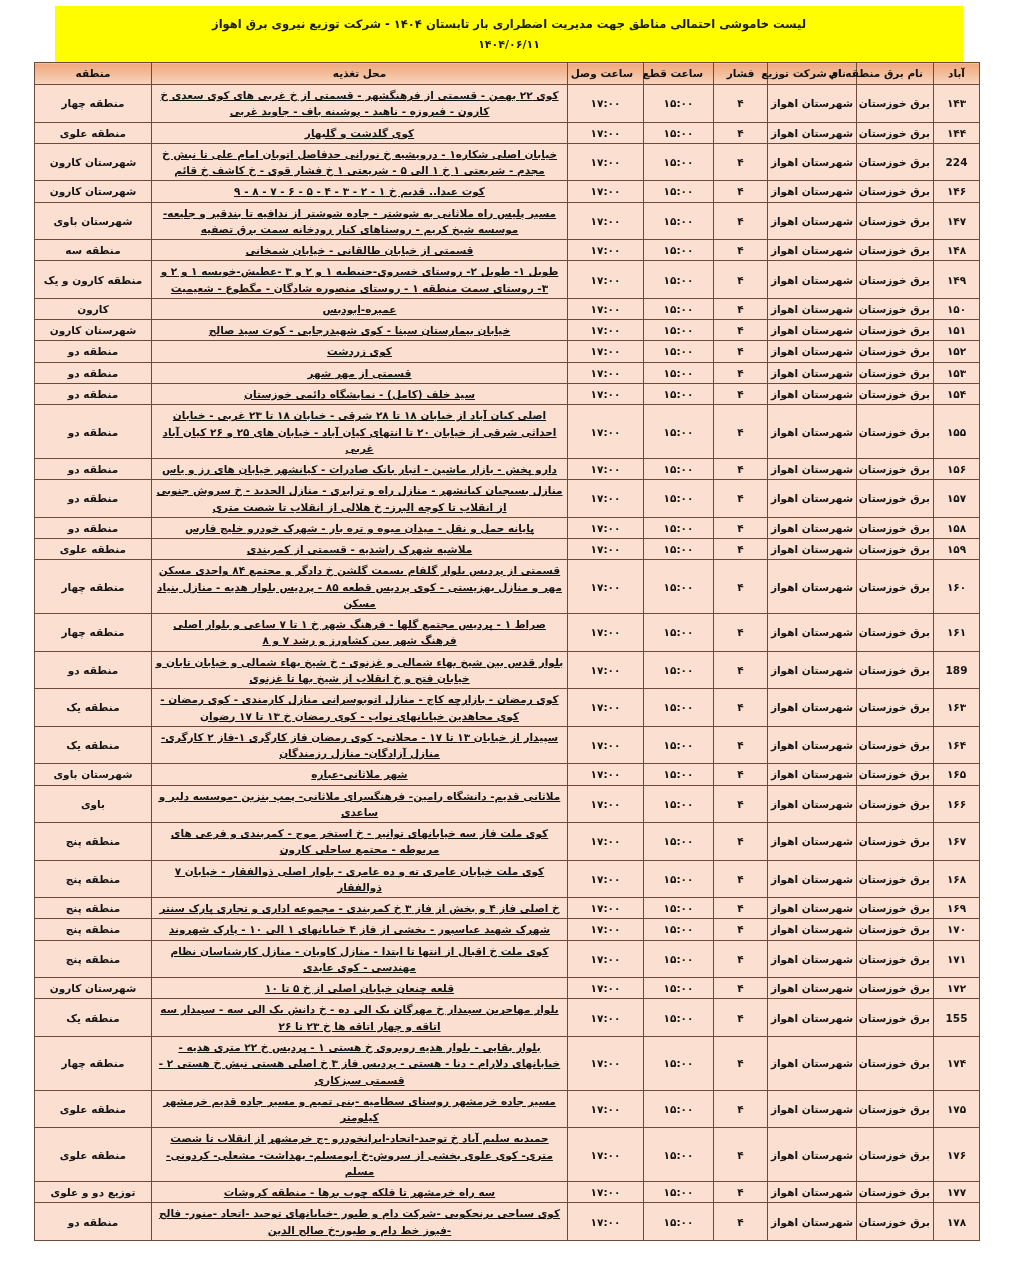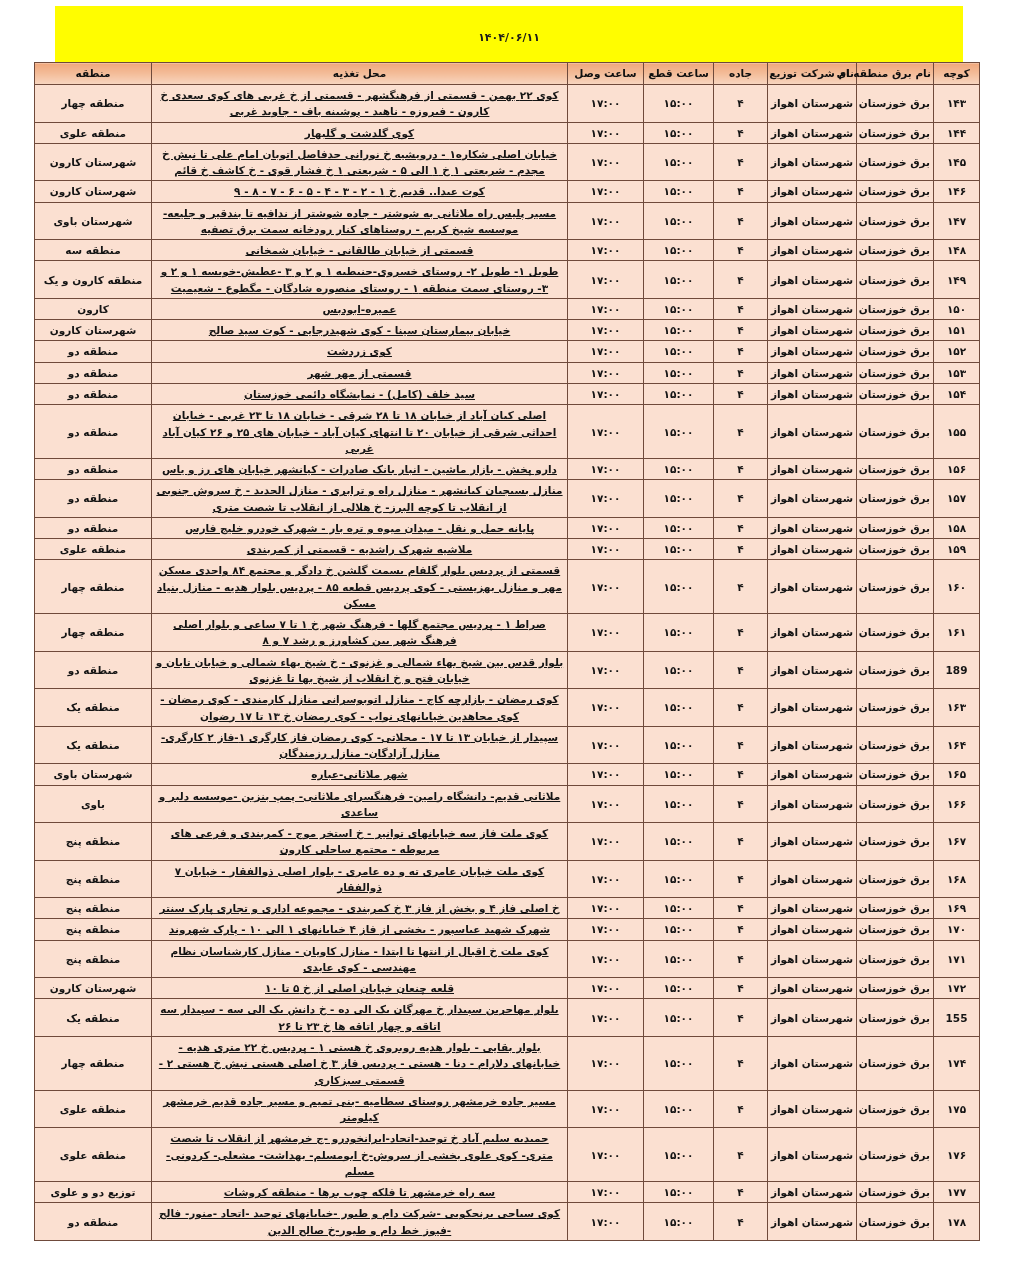--- a/index.html
+++ b/index.html
@@ -66,21 +66,21 @@
     color:#141414;
     background:#fbe0d1;
     box-sizing:border-box;
     word-wrap:break-word;
   }
   table.outage thead th{
     background:linear-gradient(180deg,#f0a87d 0%,#f3bb97 45%,#f8d6c0 100%);
     font-weight:bold;
     font-size:10.5px;
     height:22px;
-    padding:1px 2px;
+    padding:1px 10px;
     border:1px solid #6f4a3b;
     color:#101010;
     white-space:nowrap;
   }
   td.feed{
     text-align:center;
     font-weight:bold;
     font-size:10.3px;
     padding:3px 6px;
     line-height:1.75;
@@ -100,40 +100,41 @@
   col.c-ton     {width:76px;}
   col.c-feed    {width:416px;}
   col.c-zone    {width:117px;}
 </style>
 </head>
 <body>
 
 <div id="sheet">
 
   <div class="title-banner">
+    <div class="title-line1">لیست خاموشی احتمالی مناطق جهت مدیریت اضطراری بار تابستان ۱۴۰۴ - شرکت توزیع نیروی برق اهواز</div>
     <div class="title-line2">۱۴۰۴/۰۶/۱۱</div>
   </div>
 
   <table class="outage">
     <colgroup>
       <col class="c-rowno">
       <col class="c-regional">
       <col class="c-company">
       <col class="c-block">
       <col class="c-toff">
       <col class="c-ton">
       <col class="c-feed">
       <col class="c-zone">
     </colgroup>
     <thead>
       <tr>
-        <th>کوچه</th>
+        <th>آباد</th>
         <th>نام برق منطقه ای</th>
         <th>نام شرکت توزیع</th>
-        <th>جاده</th>
+        <th>فشار</th>
         <th>ساعت قطع</th>
         <th>ساعت وصل</th>
         <th>محل تغذیه</th>
         <th>منطقه</th>
       </tr>
     </thead>
     <tbody id="tbody">
         <tr>
           <td class="row-no">۱۴۳</td>
           <td class="regional">برق خوزستان</td>
@@ -148,21 +149,21 @@
           <td class="row-no">۱۴۴</td>
           <td class="regional">برق خوزستان</td>
           <td class="company">شهرستان اهواز</td>
           <td class="block">۴</td>
           <td class="t-off">۱۵:۰۰</td>
           <td class="t-on">۱۷:۰۰</td>
           <td class="feed">کوی گلدشت و گلبهار</td>
           <td class="zone">منطقه علوی</td>
         </tr>
         <tr>
-          <td class="row-no">۱۴۵</td>
+          <td class="row-no">224</td>
           <td class="regional">برق خوزستان</td>
           <td class="company">شهرستان اهواز</td>
           <td class="block">۴</td>
           <td class="t-off">۱۵:۰۰</td>
           <td class="t-on">۱۷:۰۰</td>
           <td class="feed">خیابان اصلی شکاره۱ - درویشیه خ نورانی حدفاصل اتوبان امام علی تا نبش خ مجدم - شریعتی ۱ خ ۱ الی ۵ - شریعتی ۱ خ فشار قوی - خ کاشف خ قائم</td>
           <td class="zone">شهرستان کارون</td>
         </tr>
         <tr>
           <td class="row-no">۱۴۶</td>

